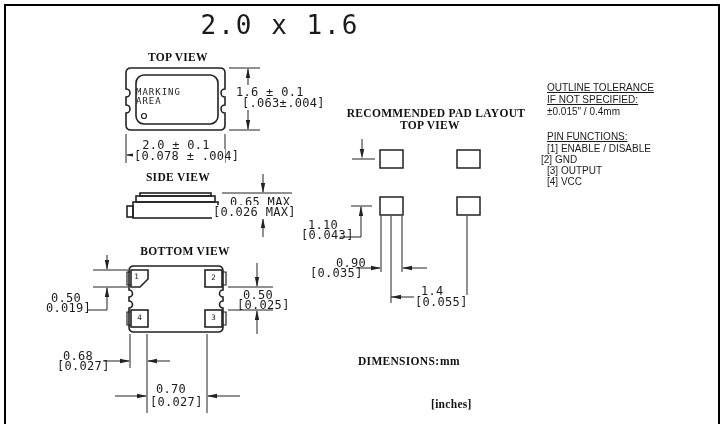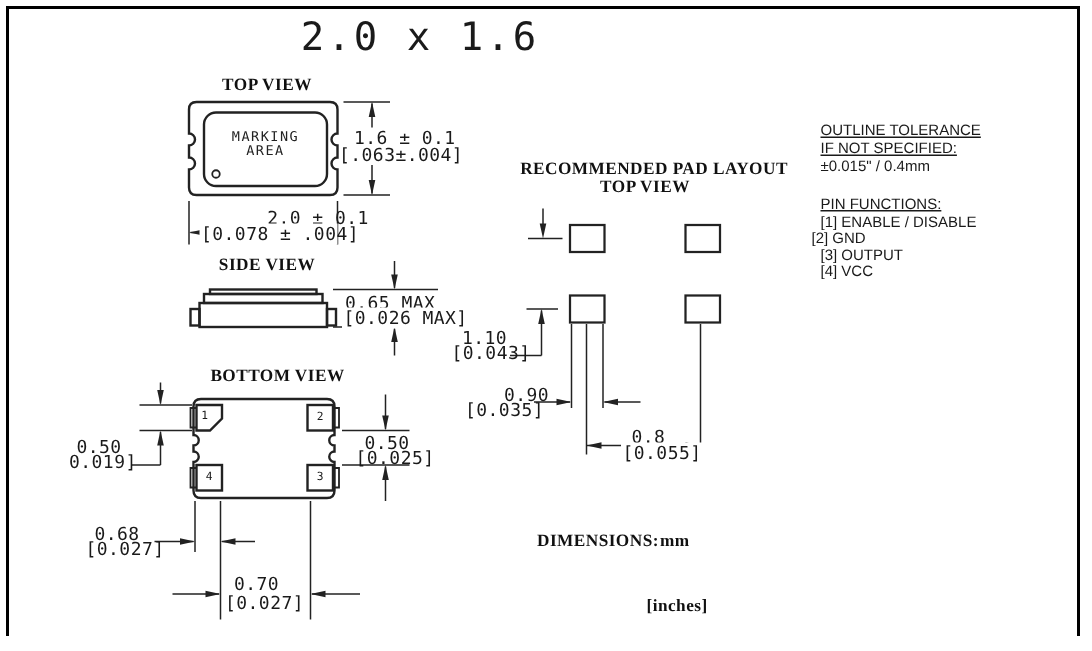--- a/index.html
+++ b/index.html
@@ -19,24 +19,24 @@
   }
   .hdr {
     font-family:"Liberation Serif",serif; font-weight:bold; font-size:11.5px;
     letter-spacing:0.3px; color:#111; white-space:pre; text-align:center;
   }
   .hdrL { text-align:left; }
   .dim {
     font-family:"DejaVu Sans Mono",monospace; font-size:12px; letter-spacing:0.3px;
     color:#1a1a1a; white-space:pre;
   }
-  .dimc { text-align:center;padding-left:36px; }
+  .dimc { text-align:center; }
   .mark {
     font-family:"DejaVu Sans Mono",monospace; font-size:9px; letter-spacing:1px;
-    color:#222; white-space:pre-line; text-align:center; line-height:8.5px;
+    color:#222; white-space:pre-line; line-height:8.5px;
   }
   .padnum {
     font-family:"DejaVu Sans Mono",monospace; font-size:7.5px; color:#1a1a1a;
     text-align:center;
   }
   .note {
     font-family:"Liberation Sans",sans-serif; font-size:10px; color:#1a1a1a;
     white-space:pre;
   }
   .u { text-decoration:underline; }
@@ -159,27 +159,27 @@
       <polygon points="467,297 457,294.8 457,299.2" stroke="none"></polygon>
     </g>
   </svg>
 
   <div class="lbl title" style="left:160px; top:10px; width:240px;">2.0 x 1.6</div>
 
   <div class="lbl hdr" style="left:126px; top:51px; width:104px;">TOP VIEW</div>
   <div class="lbl mark" style="left:136px; top:88px; width:82px;">MARKING
 AREA</div>
   <div class="lbl dim" style="left:236px; top:85px;">1.6 ± 0.1</div>
-  <div class="lbl dim" style="left:226px; top:96px;">[.063±.004]</div>
+  <div class="lbl dim" style="left:242px; top:96px;">[.063±.004]</div>
   <div class="lbl dim dimc" style="left:126px; top:138px; width:100px;">2.0 ± 0.1</div>
   <div class="lbl dim dimc bg" style="left:133px; top:149px; width:90px;text-align:right;">[0.078 ± .004]</div>
 
   <div class="lbl hdr" style="left:126px; top:171px; width:104px;">SIDE VIEW</div>
   <div class="lbl dim bg" style="left:229px; top:195px;">0.65 MAX</div>
-  <div class="lbl dim bg" style="left:228px; top:205px;">[0.026 MAX]</div>
+  <div class="lbl dim bg" style="left:212px; top:205px;">[0.026 MAX]</div>
 
   <div class="lbl hdr" style="left:126px; top:245px; width:118px;">BOTTOM VIEW</div>
   <div class="lbl padnum" style="left:131px; top:272px; width:11px;">1</div>
   <div class="lbl padnum" style="left:208px; top:273px; width:11px;">2</div>
   <div class="lbl padnum" style="left:208px; top:313px; width:11px;">3</div>
   <div class="lbl padnum" style="left:134px; top:313px; width:11px;">4</div>
   <div class="lbl dim" style="left:51px; top:291px;">0.50</div>
   <div class="lbl dim" style="left:46px; top:301px;">0.019]</div>
   <div class="lbl dim" style="left:243px; top:288px;">0.50</div>
   <div class="lbl dim" style="left:237px; top:298px;">[0.025]</div>
@@ -187,21 +187,21 @@
   <div class="lbl dim" style="left:57px; top:359px;">[0.027]</div>
   <div class="lbl dim" style="left:156px; top:382px;">0.70</div>
   <div class="lbl dim" style="left:150px; top:395px;">[0.027]</div>
 
   <div class="lbl hdr" style="left:346px; top:107px; width:180px;">RECOMMENDED PAD LAYOUT</div>
   <div class="lbl hdr" style="left:346px; top:119px; width:168px;">TOP VIEW</div>
   <div class="lbl dim" style="left:308px; top:218px;">1.10</div>
   <div class="lbl dim" style="left:301px; top:228px;">[0.043]</div>
   <div class="lbl dim" style="left:336px; top:256px;">0.90</div>
   <div class="lbl dim" style="left:310px; top:266px;">[0.035]</div>
-  <div class="lbl dim" style="left:421px; top:284px;">0.8</div>
+  <div class="lbl dim" style="left:421px; top:284px;">1.4</div>
   <div class="lbl dim bg" style="left:414px; top:295px;">[0.055]</div>
 
   <div class="lbl note u" style="left:547px; top:82px;">OUTLINE TOLERANCE</div>
   <div class="lbl note u" style="left:547px; top:94px;">IF NOT SPECIFIED:</div>
   <div class="lbl note" style="left:547px; top:106px;">±0.015" / 0.4mm</div>
   <div class="lbl note u" style="left:547px; top:131px;">PIN FUNCTIONS:</div>
   <div class="lbl note" style="left:547px; top:143px;">[1] ENABLE / DISABLE</div>
   <div class="lbl note" style="left:541px; top:154px;">[2] GND</div>
   <div class="lbl note" style="left:547px; top:165px;">[3] OUTPUT</div>
   <div class="lbl note" style="left:547px; top:176px;">[4] VCC</div>

